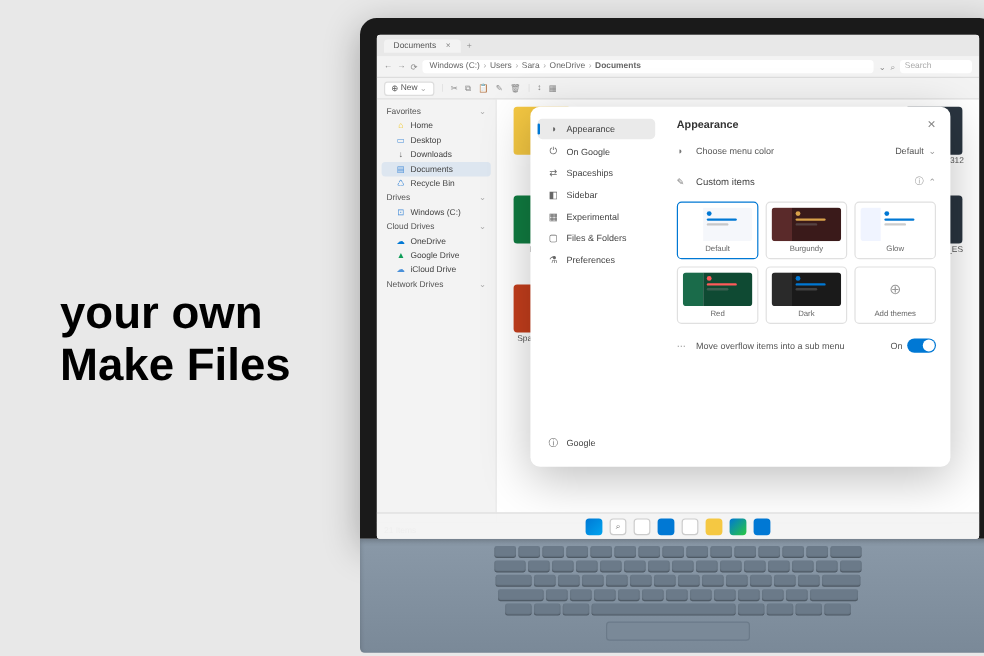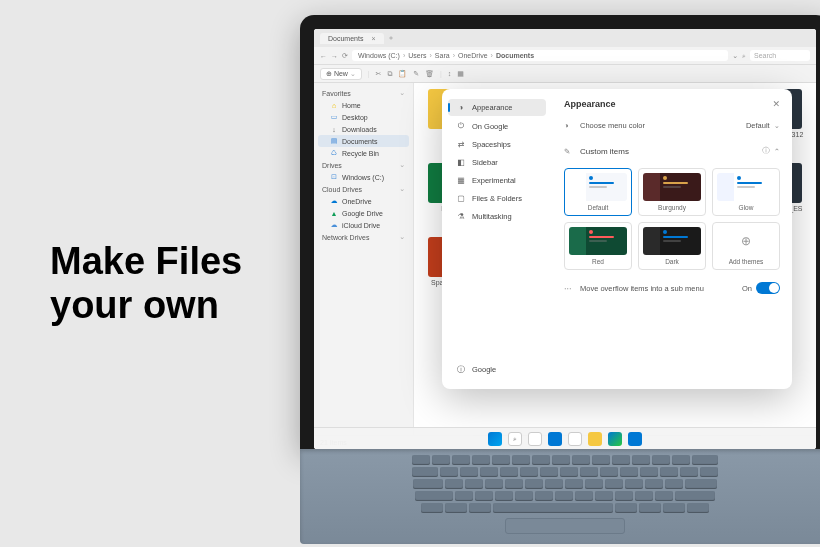--- a/index.html
+++ b/index.html
@@ -90,22 +90,22 @@
 
   .keyboard { height: 95px; background: linear-gradient(#8a99a8, #7a8998); border-radius: 0 0 4px 4px; padding: 6px 18px 10px; display: flex; flex-direction: column; gap: 2px; box-shadow: inset 0 2px 4px rgba(0,0,0,.2); }
   .krow { display: flex; gap: 2px; justify-content: center; }
   .key { background: #6b7a89; border-radius: 2px; height: 10px; box-shadow: inset 0 -1px 1px rgba(0,0,0,.3); }
   .trackpad { width: 120px; height: 30px; background: #7a8998; border: 1px solid #6b7a89; border-radius: 3px; margin: 3px auto 0; }
 </style>
 </head>
 <body>
 
 <div class="hero-text">
+  <div>your own</div>
   <div>Make Files</div>
-  <div>your own</div>
 </div>
 
 <div class="laptop">
   <div class="bezel">
     <div class="screen">
 
       <div class="explorer">
         <div class="ex-title">
           <div class="ex-tab">
             <span>Documents</span>
@@ -260,21 +260,21 @@
           <div class="nav-itm">
               <span class="nav-ico">▦</span>
               <span>Experimental</span>
             </div>
           <div class="nav-itm">
               <span class="nav-ico">▢</span>
               <span>Files &amp; Folders</span>
             </div>
           <div class="nav-itm">
               <span class="nav-ico">⚗</span>
-              <span>Multitasking</span>
+              <span>Preferences</span>
             </div>
           <div class="nav-spacer"></div>
           <div class="nav-itm">
               <span class="nav-ico">ⓘ</span>
               <span>Google</span>
             </div>
         </div>
 
         <div class="set-main">
           <div class="set-hdr">

